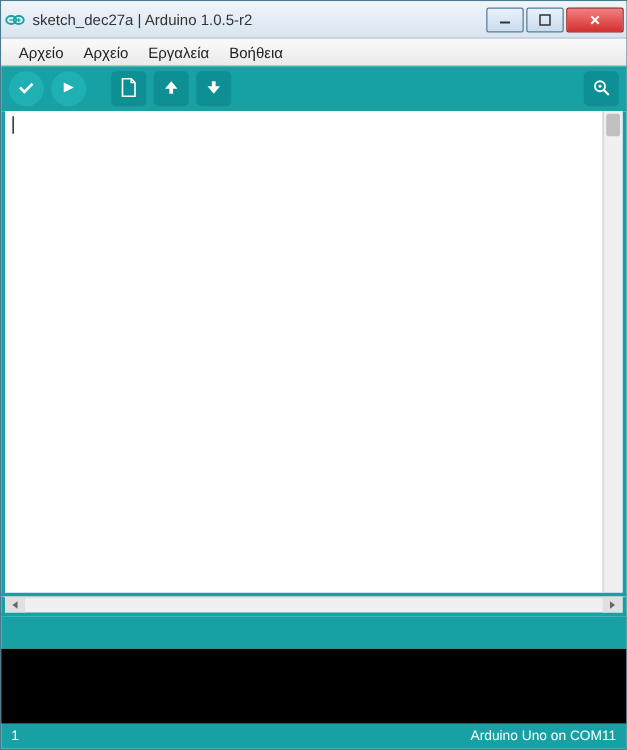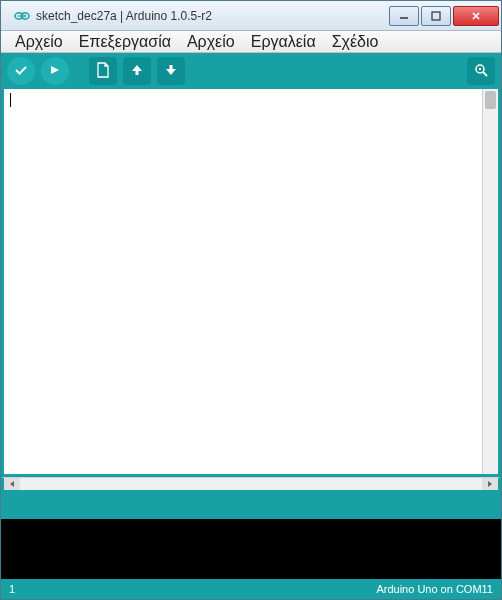--- a/index.html
+++ b/index.html
@@ -1,30 +1,30 @@
 <!DOCTYPE html>
 <html><head>
 <meta charset="utf-8">
 <style>
   * { box-sizing: border-box; margin: 0; padding: 0; }
   body { font-family: "Segoe UI", Tahoma, sans-serif; font-size: 12px; background: #d4e6f1; width: 502px; height: 600px; overflow: hidden; }
   
   .window { width: 502px; height: 600px; display: flex; flex-direction: column; border: 1px solid #4a7a8c; background: #fff; }
   
-  .titlebar { height: 30px; background: linear-gradient(to bottom, #f0f5fa, #d8e4ef); display: flex; align-items: center; padding: 0 2px 0 13px; border-bottom: 1px solid #a8b8c8; }
+  .titlebar { height: 30px; background: linear-gradient(to bottom, #f0f5fa, #d8e4ef); display: flex; align-items: center; padding: 0 2px 0 3px; border-bottom: 1px solid #a8b8c8; }
   .titlebar-icon { width: 16px; height: 16px; margin-right: 6px; display: flex; align-items: center; justify-content: center; }
   .titlebar-icon svg { width: 16px; height: 16px; }
   .titlebar-text { flex: 1; color: #333; font-size: 12px; }
   .win-buttons { display: flex; gap: 0; }
   .win-btn { width: 30px; height: 20px; border: 1px solid #5a7a9a; background: linear-gradient(to bottom, #eaf2fb, #c9dbed); display: flex; align-items: center; justify-content: center; border-radius: 2px; margin-left: 2px; cursor: pointer; }
   .win-btn.close { background: linear-gradient(to bottom, #f08080, #d83030); border-color: #a02020; width: 46px; }
   .win-btn svg { width: 10px; height: 10px; }
   
   .menubar { height: 22px; background: linear-gradient(to bottom, #fafafa, #eaeaea); display: flex; align-items: center; padding: 0 6px; border-bottom: 1px solid #c0c0c0; }
-  .menu-item { padding: 15px 8px; color: #222; cursor: pointer; font-size: 16px; }
+  .menu-item { padding: 15px 8px; color: #222; cursor: pointer; font-size: 12px; }
   
   .toolbar { height: 36px; background: #17a1a5; display: flex; align-items: center; padding: 0 6px; gap: 6px; }
   .tool-btn { width: 28px; height: 28px; border-radius: 4px; background: #0d8f93; display: flex; align-items: center; justify-content: center; cursor: pointer; }
   .tool-btn.round { border-radius: 50%; background: #1fb0b4; width: 28px; height: 28px; }
   .tool-btn svg { width: 16px; height: 16px; }
   .toolbar-spacer { flex: 1; }
   
   .tabbar { height: 24px; background: #17a1a5; display: flex; align-items: flex-end; padding: 0 6px; }
   .tab { height: 22px; background: #fff; padding: 3px 14px; color: #bb7b3a; font-size: 12px; border-top-left-radius: 3px; border-top-right-radius: 3px; cursor: pointer; }
   .tab-dropdown { margin-left: auto; width: 20px; height: 20px; background: #128a8e; display: flex; align-items: center; justify-content: center; cursor: pointer; margin-bottom: 2px; }
@@ -77,24 +77,23 @@
         <svg viewBox="0 0 10 10">
             <line x1="2" y1="2" x2="8" y2="8" stroke="#fff" stroke-width="1.6"></line>
             <line x1="8" y1="2" x2="2" y2="8" stroke="#fff" stroke-width="1.6"></line>
           </svg>
       </div>
     </div>
   </div>
 
   <div class="menubar">
     <div class="menu-item">Αρχείο</div>
-    <div class="menu-item">Επεξεργασία</div>
     <div class="menu-item">Αρχείο</div>
     <div class="menu-item">Εργαλεία</div>
-    <div class="menu-item">Σχέδιο</div>
+    <div class="menu-item">Βοήθεια</div>
   </div>
 
   <div class="toolbar">
     <div class="tool-btn round">
       <span>
         <svg viewBox="0 0 16 16">
             <polyline points="3,8 6.5,11.5 13,5" fill="none" stroke="#fff" stroke-width="2"></polyline>
           </svg>
       </span>
     </div>

